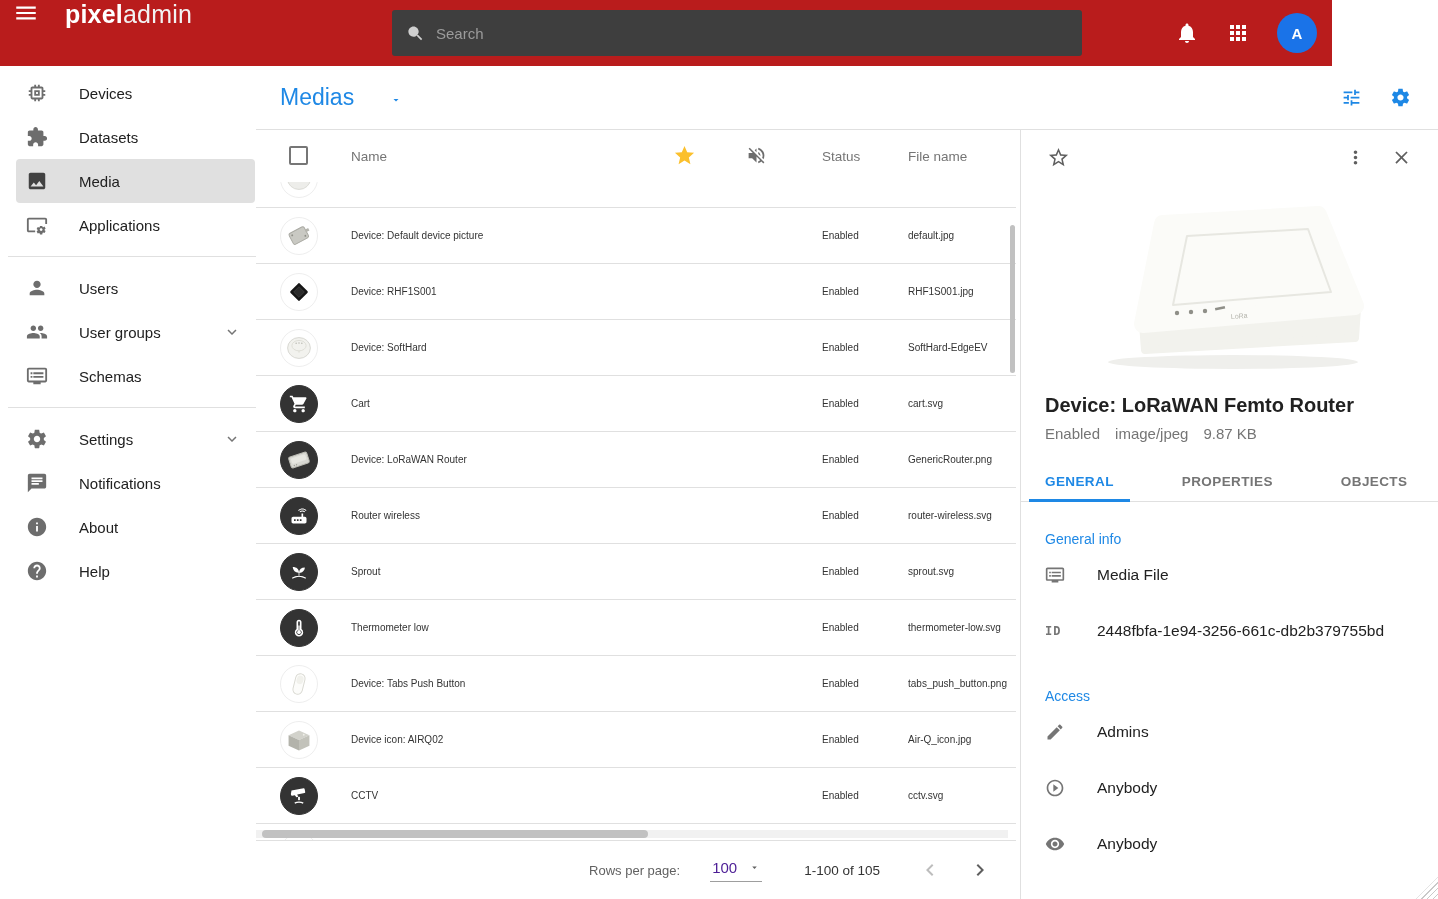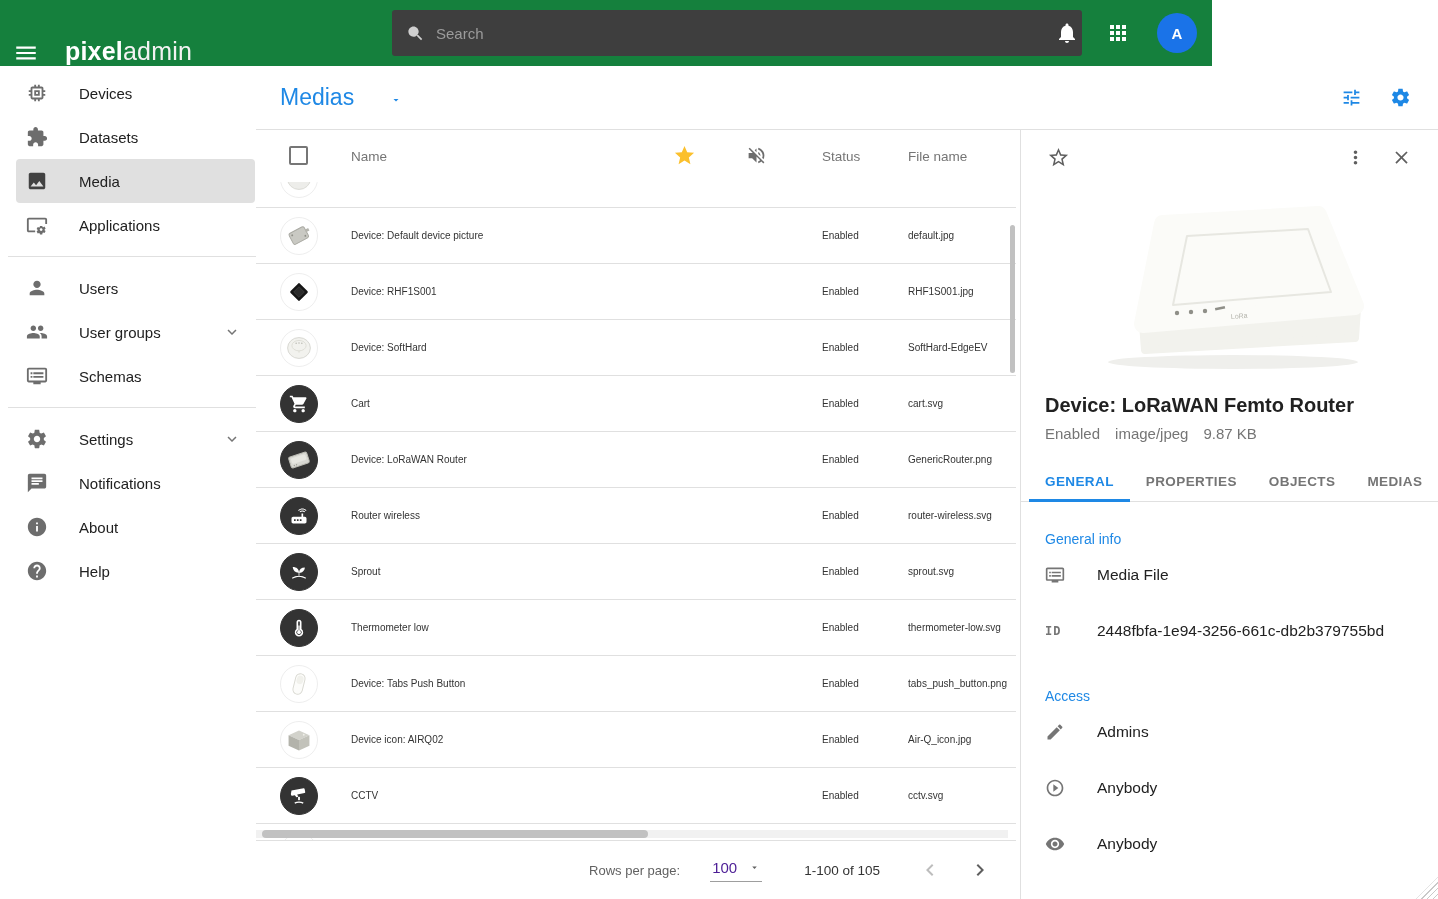--- a/index.html
+++ b/index.html
@@ -1,22 +1,22 @@
 <!DOCTYPE html>
 <html style="--accent: #1e88e5;"><head>
 <meta charset="utf-8">
 <style>
   * { margin:0; padding:0; box-sizing:border-box; }
   html,body { width:1438px; height:899px; overflow:hidden; background:#fff;
     font-family:"Liberation Sans","DejaVu Sans",sans-serif; color:#212121; }
   :root { --accent:#1e88e5; --icon-gray:#757575; --line:#e0e0e0; }
 
   
-  .topbar { position:absolute; left:0; top:0; width:1212px; height:66px; background:#15803d;
-    display:flex; align-items:flex-end; }
+  .topbar { position:absolute; left:0; top:0; width:1332px; height:66px; background:#b91c1c;
+    display:flex; align-items:flex-start; }
   .hamburger { margin-left:13px; width:26px; height:26px; color:#fff; cursor:pointer; }
   .hamburger svg { width:26px; height:26px; }
   .brand { margin-left:26px; font-size:25px; color:#fff; letter-spacing:.2px; white-space:nowrap; }
   .brand .b { font-weight:700; }
   .brand .l { font-weight:300; color:#f2f2f2; }
   .searchbox { position:absolute; left:392px; top:10px; width:690px; height:46px; background:#3e3e3e;
     border-radius:3px; display:flex; align-items:center; padding:0 14px; }
   .searchbox svg { width:19px; height:19px; color:#cfcfcf; flex:none; }
   .searchbox input { flex:1; margin-left:11px; background:transparent; border:none; outline:none;
     color:#ddd; font-size:15px; font-family:inherit; }
@@ -101,21 +101,21 @@
   .panel-top { height:42px; padding:12px 26px 0 26px; display:flex; align-items:center; }
   .p-ico { width:21px; height:21px; color:#5f5f5f; cursor:pointer; }
   .p-ico svg { width:21px; height:21px; }
   .p-star { width:23px; height:23px; } .p-star svg { width:23px; height:23px; }
   .p-spacer { flex:1; }
   .p-kebab { margin-right:25px; }
   .panel-image { height:208px; display:flex; align-items:center; justify-content:center; }
   .panel-title { padding:0 24px; margin-top:14px; font-size:20px; font-weight:700; color:#212121; }
   .panel-meta { padding:0 24px; margin-top:8px; display:flex; gap:15px; font-size:15px; color:#757575; }
   .panel-tabs { margin-top:19px; padding-left:8px; height:41px; border-bottom:1px solid var(--line);
-    display:flex; white-space:nowrap; }
+    display:flex; white-space:nowrap;gap:36px; }
   .ptab { padding:0 16px; height:41px; display:flex; align-items:center; font-size:13.5px; font-weight:700;
     letter-spacing:.4px; color:#757575; cursor:pointer; position:relative; }
   .ptab.active { color:var(--accent); }
   .ptab.active::after { content:""; position:absolute; left:0; right:0; bottom:0; height:3px; background:var(--accent); }
   .panel-body { padding:0 24px; }
   .sec-heading { margin-top:29px; font-size:14px; font-weight:500; color:var(--accent); }
   .sec-item { height:56px; display:flex; align-items:center; }
   .sec-item:first-of-type { margin-top:2px; }
   .sec-icon { width:20px; height:20px; color:#757575; flex:none; display:flex; align-items:center; }
   .sec-icon svg { width:20px; height:20px; }

